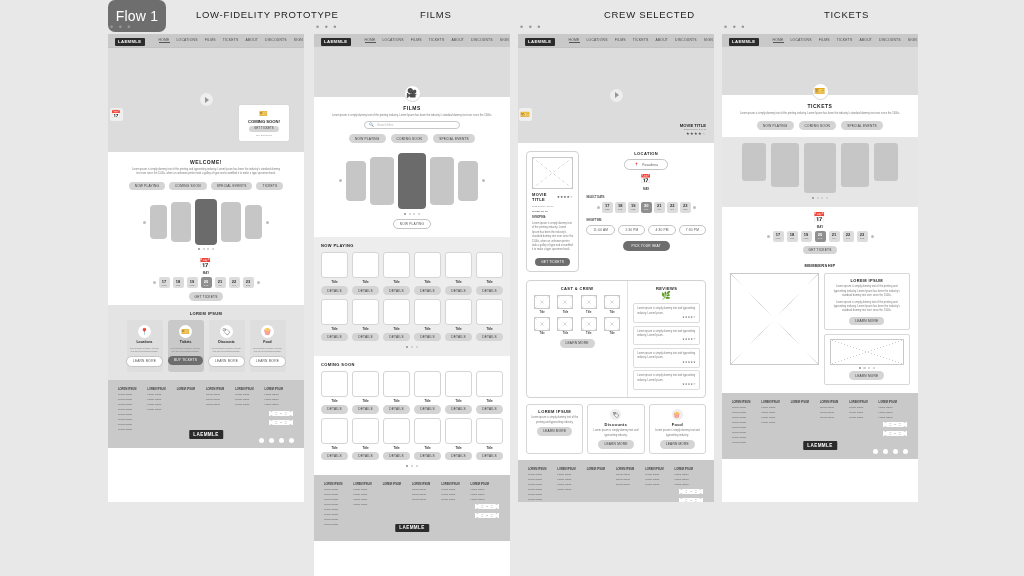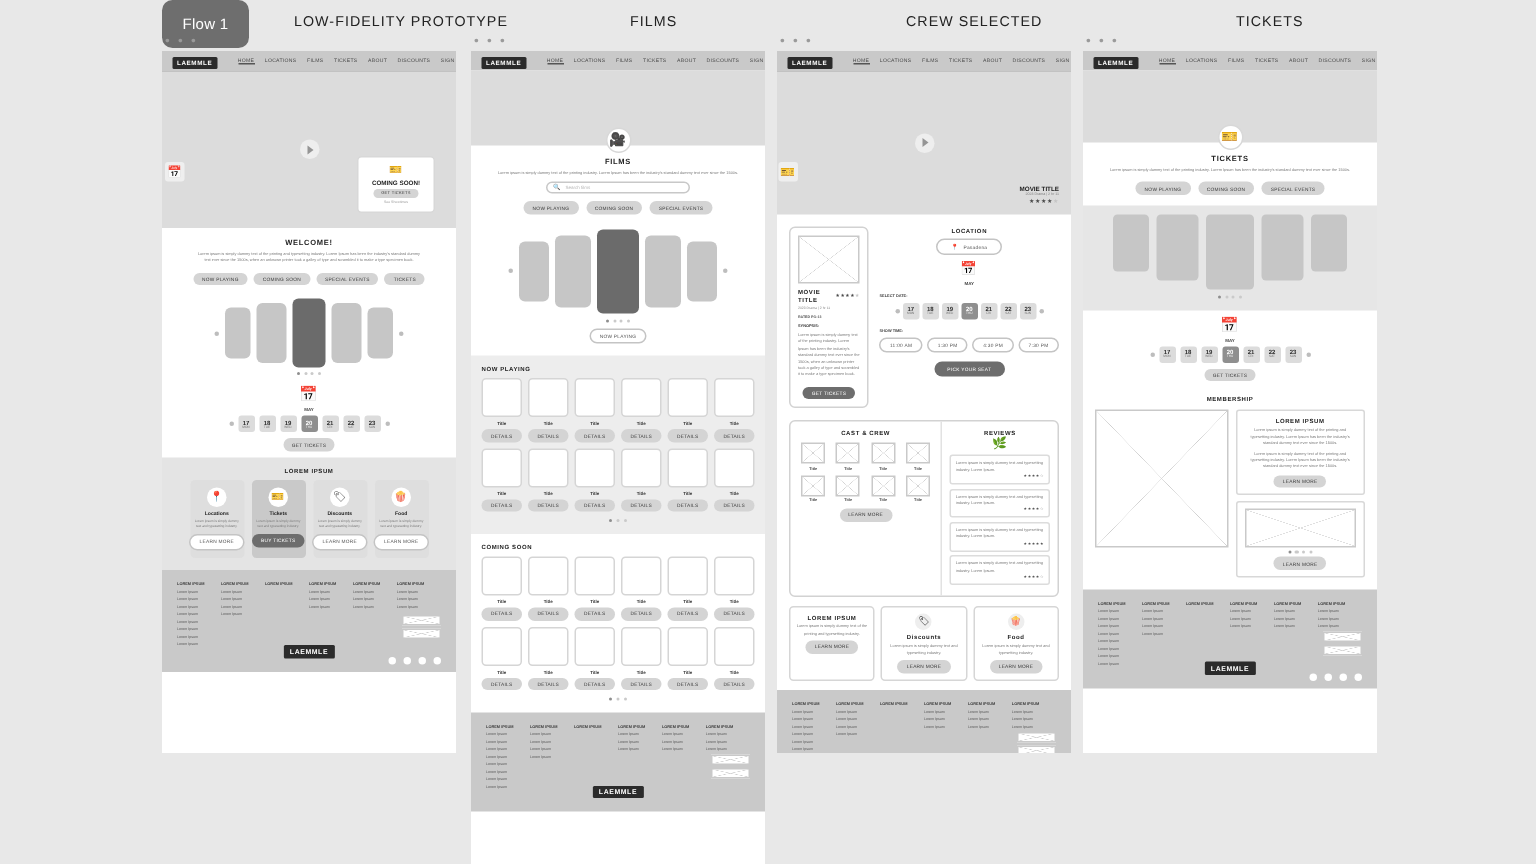--- a/index.html
+++ b/index.html
@@ -9,21 +9,21 @@
     font-family: "Liberation Sans", sans-serif;
     overflow: hidden;
   }
   .canvas { position: relative; width: 1024px; height: 576px; }
 
   
   .flow-badge {
     position: absolute; left: 108px; top: 0px;
     width: 58px; height: 32px;
     background: #6e6e6e; border-radius: 7px;
-    color: #fff; font-size: 10px; font-weight: 400;
+    color: #fff; font-size: 14px; font-weight: 400;
     display: flex; align-items: center; justify-content: center;
     letter-spacing: .2px;
   }
   .panel-title {
     position: absolute; top: 9px;
     font-size: 9.5px; letter-spacing: .7px; color: #222;
     font-weight: 400;
     padding-left: 24px;
   }
   .dots3 { position: absolute; font-size: 9px; color: #9a9a9a; letter-spacing: 1.5px; }

